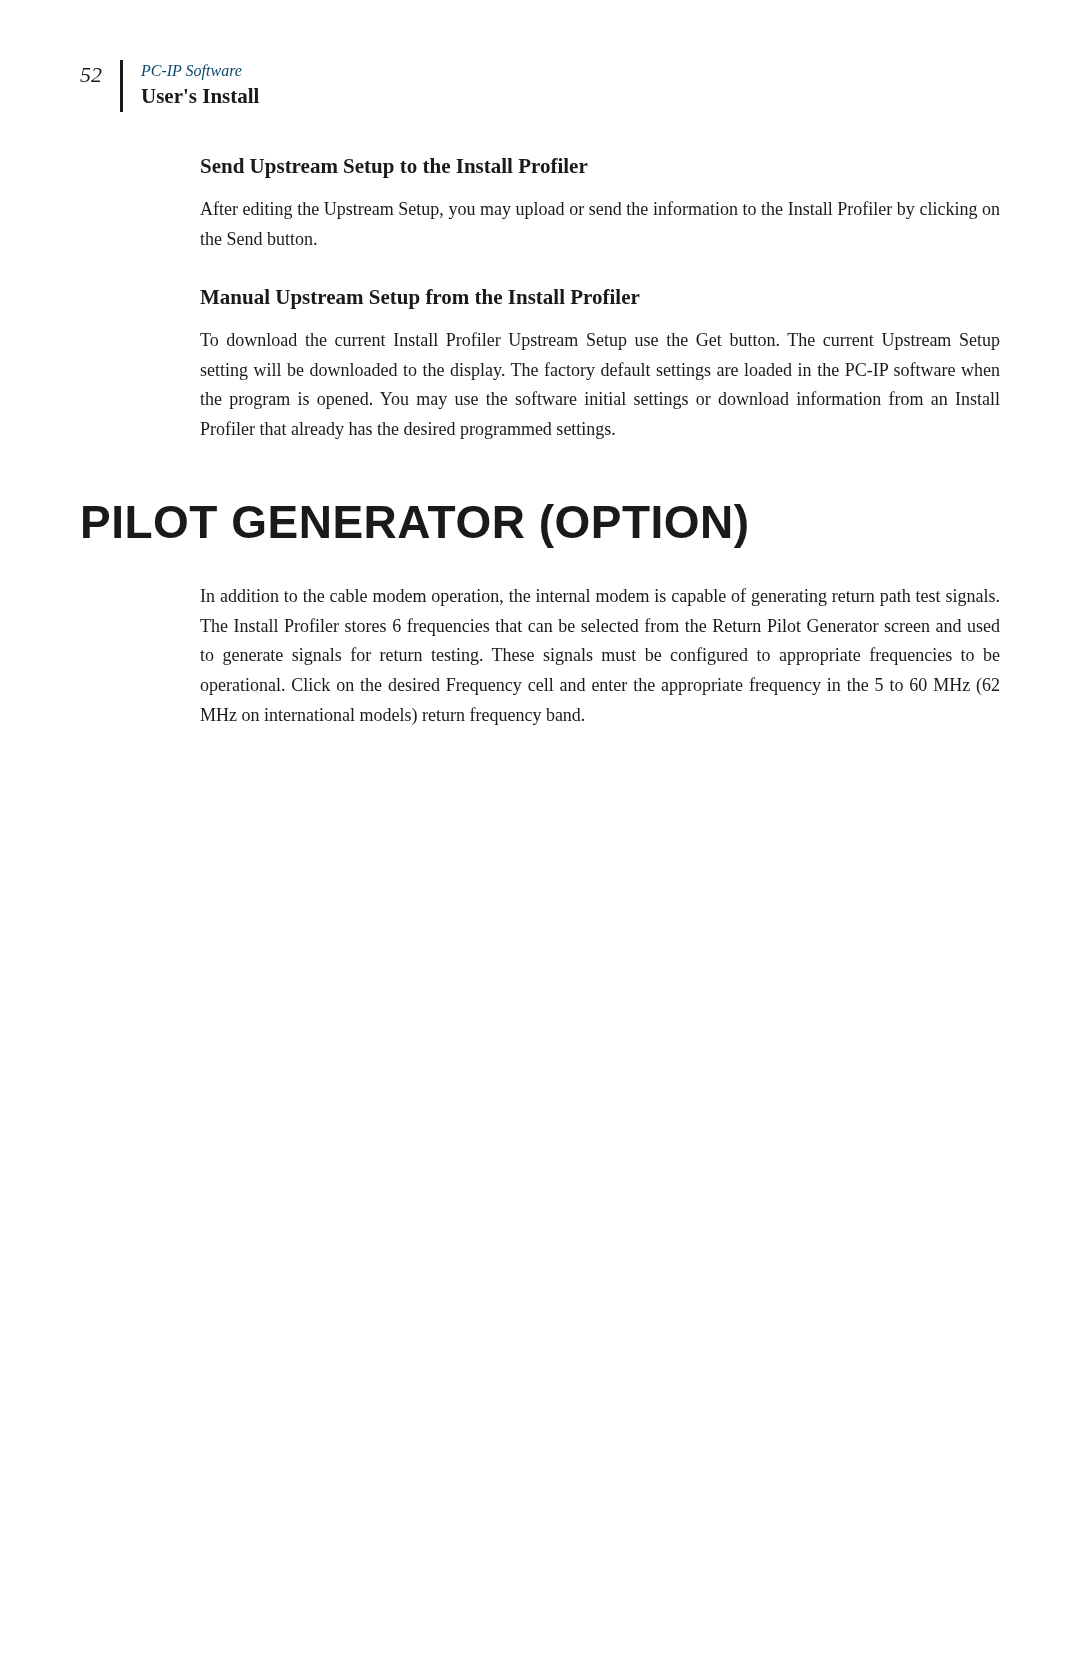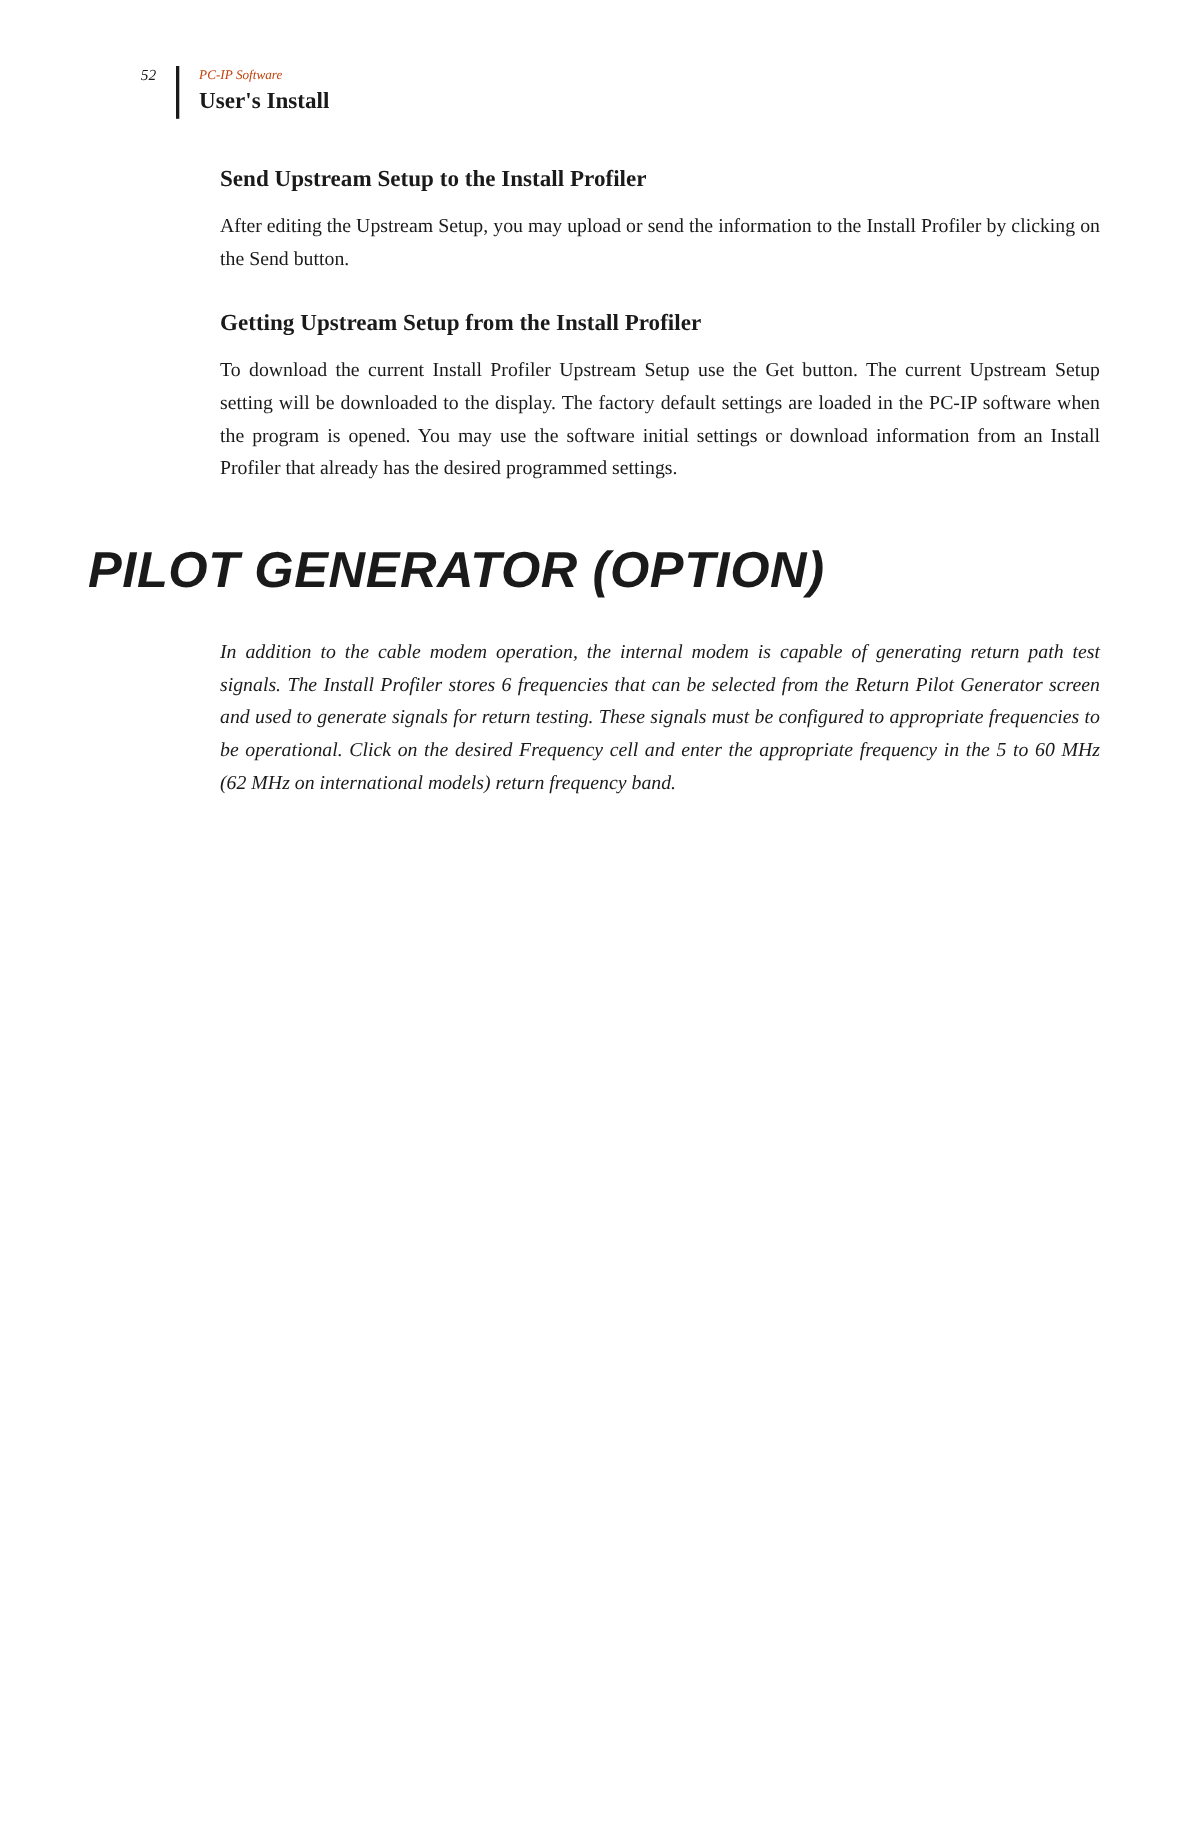--- a/index.html
+++ b/index.html
@@ -25,47 +25,46 @@
     }
 
     .header {
       display: flex;
       align-items: flex-start;
       margin-bottom: 40px;
       padding-bottom: 0;
     }
 
     .page-number {
-      font-size: 14px;
+      font-size: 22px;
       font-style: italic;
       color: #1a1a1a;
       margin-right: 18px;
       font-family: Georgia, serif;
       line-height: 1.4;
-      margin-left: 48px;
     }
 
     .header-divider {
       width: 3px;
       background: #1a1a1a;
       align-self: stretch;
       margin-right: 18px;
       min-height: 48px;
     }
 
     .header-text {
       display: flex;
       flex-direction: column;
     }
 
     .header-subtitle {
-      font-size: 12px;
+      font-size: 16px;
       font-style: italic;
       font-weight: normal;
-      color: #c2410c;
+      color: #0c4a6e;
       font-family: Georgia, serif;
       line-height: 1.4;
     }
 
     .header-title {
       font-size: 21px;
       font-weight: bold;
       font-style: normal;
       color: #1a1a1a;
       font-family: Georgia, serif;
@@ -94,21 +93,20 @@
       font-size: 18px;
       line-height: 1.65;
       color: #1a1a1a;
       margin-bottom: 28px;
       font-family: Georgia, serif;
       text-align: justify;
     }
 
     .pilot-section {
       margin-top: 50px;
-      font-style: italic;
     }
 
     .pilot-heading {
       font-size: 46px;
       font-weight: bold;
       color: #1a1a1a;
       font-family: Arial, Helvetica, sans-serif;
       margin-bottom: 32px;
       line-height: 1.2;
       letter-spacing: 0.5px;
@@ -134,21 +132,21 @@
   </div>
 
   <div class="content">
 
     <div>
       <div class="section-heading">Send Upstream Setup to the Install Profiler</div>
       <p class="body-text">After editing the Upstream Setup, you may upload or send the information to the Install Profiler by clicking on the Send button.</p>
     </div>
 
     <div>
-      <div class="section-heading">Getting Upstream Setup from the Install Profiler</div>
+      <div class="section-heading">Manual Upstream Setup from the Install Profiler</div>
       <p class="body-text">To download the current Install Profiler Upstream Setup use the Get button. The current Upstream Setup setting will be downloaded to the display. The factory default settings are loaded in the PC-IP software when the program is opened. You may use the software initial settings or download information from an Install Profiler that already has the desired programmed settings.</p>
     </div>
 
 
 
   </div>
 
   <div class="pilot-section">
     <h1 class="pilot-heading">PILOT GENERATOR (OPTION)</h1>
     <div class="pilot-content">

